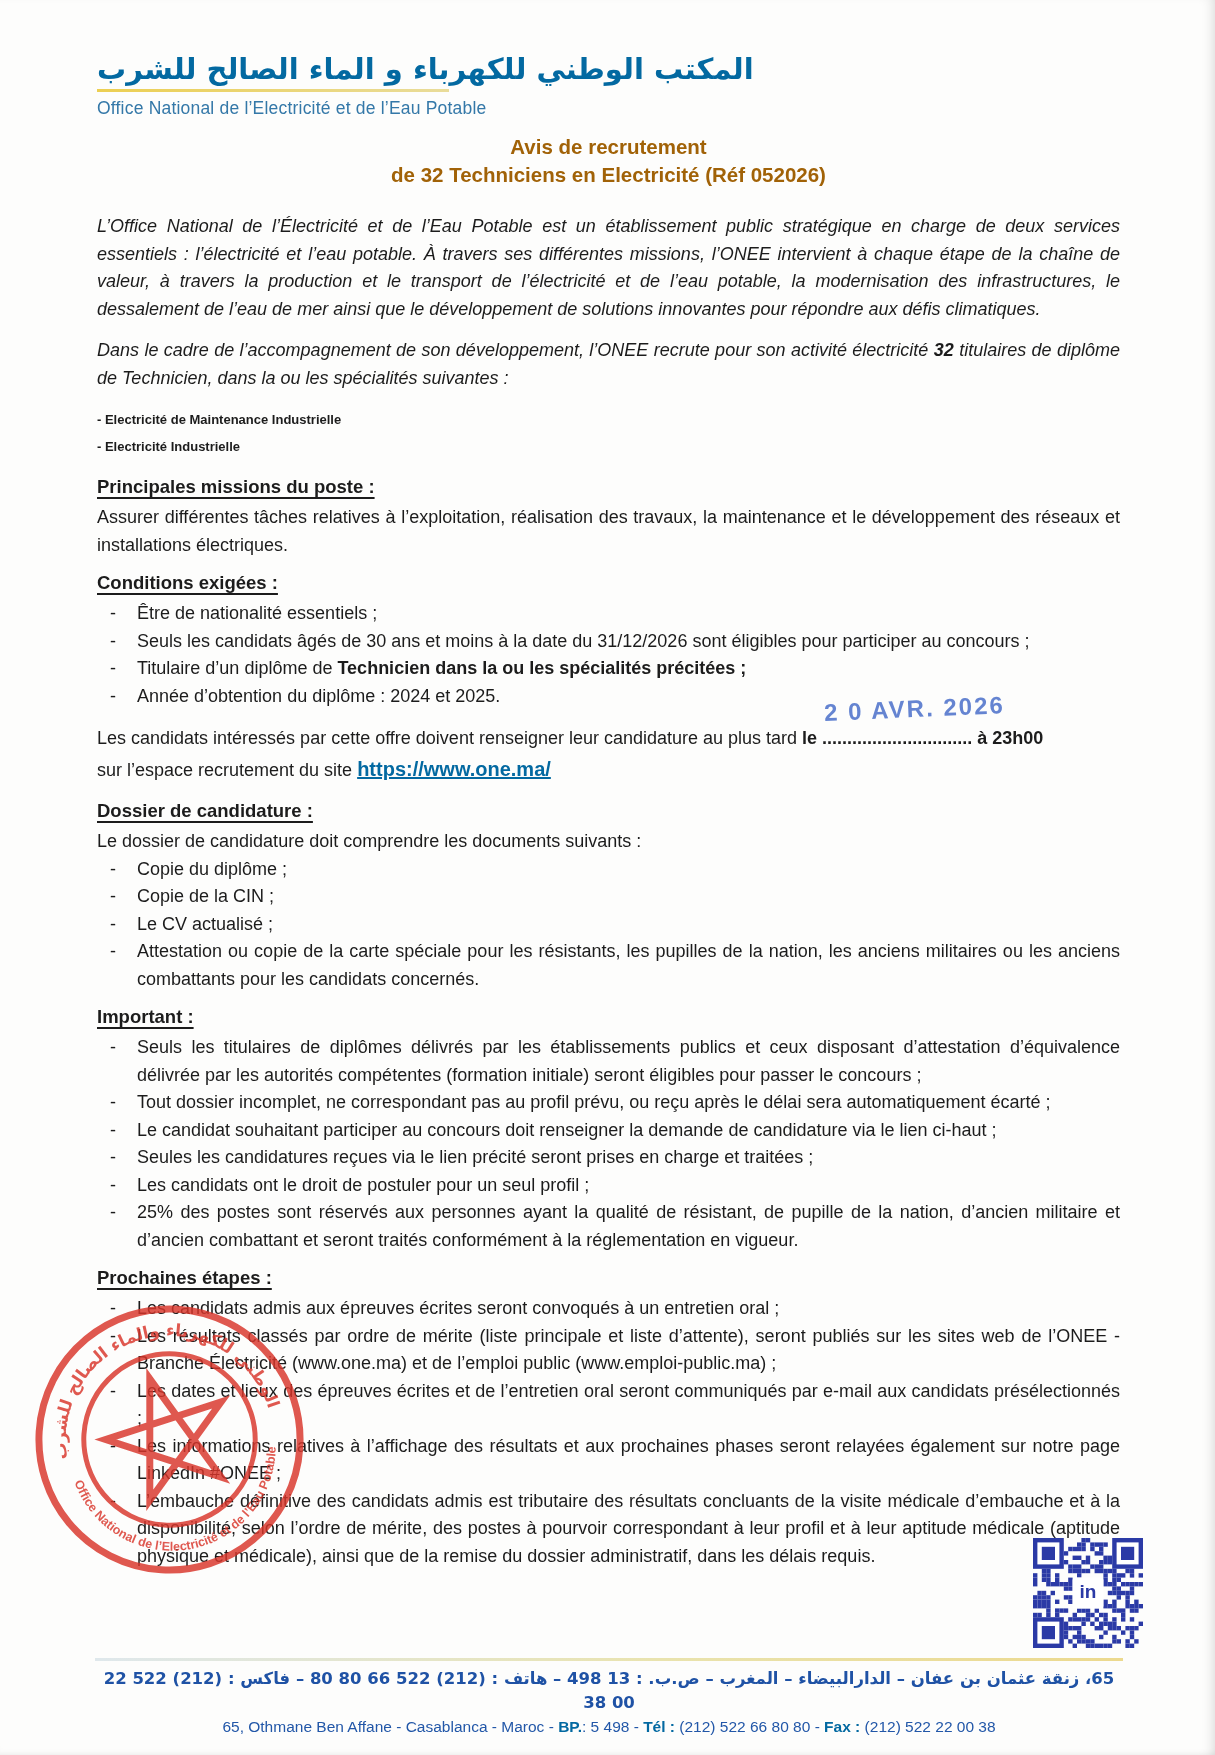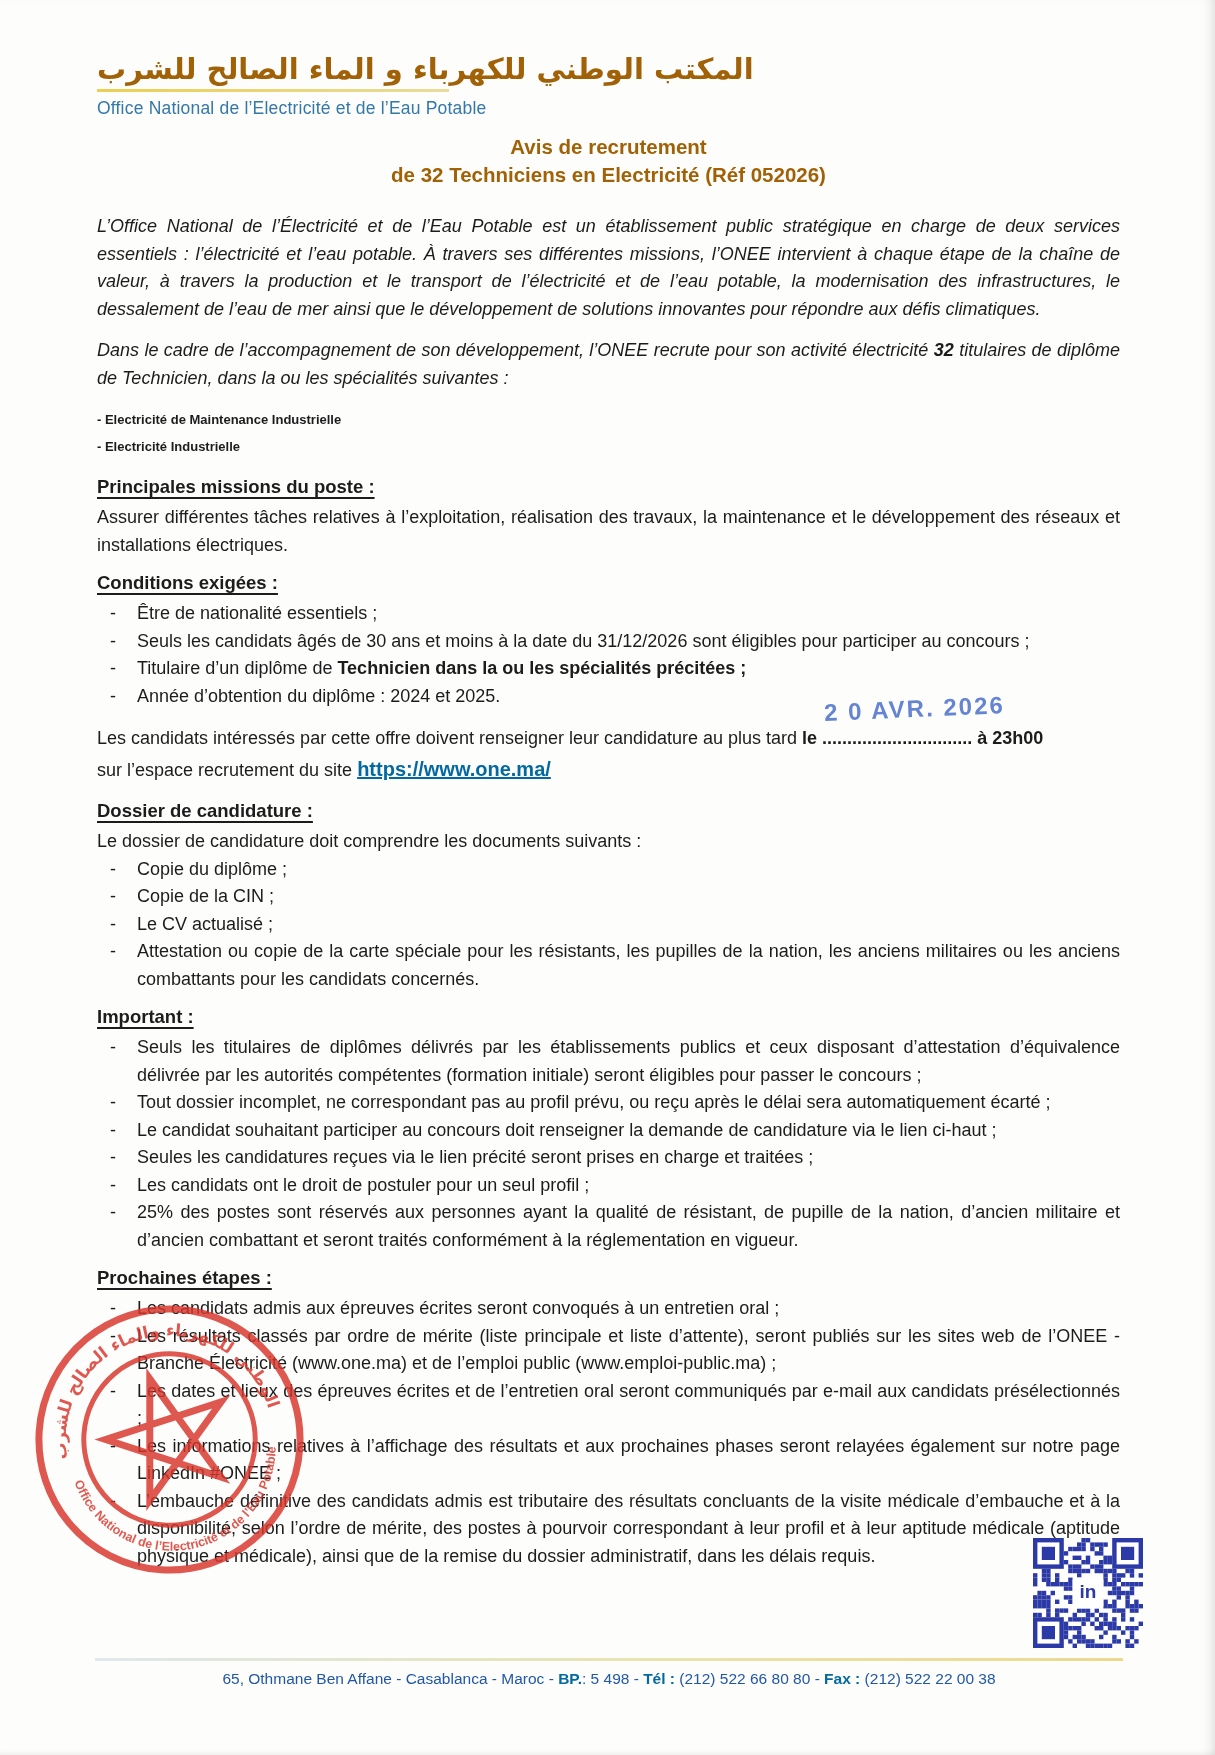--- a/index.html
+++ b/index.html
@@ -7,21 +7,21 @@
     position:relative; width:1215px; height:1755px; margin:0 auto;
     background:#fdfdfc; overflow:hidden;
     font-family:"Liberation Sans","DejaVu Sans",sans-serif;
     color:#1c1c1c;
     box-shadow: inset -10px 0 14px -10px rgba(0,0,0,.18), inset 0 -6px 10px -8px rgba(0,0,0,.12);
   }
   .content { position:absolute; left:97px; top:52px; width:1023px; }
 
   
   .hdr { margin-bottom:12px; }
-  .arabic-logo { font-family:"DejaVu Sans",sans-serif; font-size:29px; font-weight:bold; color:#a16207; line-height:34px; }
+  .arabic-logo { font-family:"DejaVu Sans",sans-serif; font-size:29px; font-weight:bold; color:#0369a1; line-height:34px; }
   .gold-rule { width:352px; height:3px; background:linear-gradient(90deg,#eccf52,#e9dc9a); margin:3px 0 6px 0; }
   .office-caption { font-size:17.5px; color:#3478a8; letter-spacing:.2px; }
 
   .doc-title { text-align:center; color:#a16207; font-weight:bold; font-size:20.5px; line-height:28px; margin:14px 0 24px 0; }
 
   p, .li { font-size:18px; line-height:27.5px; text-align:justify; margin:0 0 14px 0; }
   .italic { font-style:italic; }
   .nogap { margin-bottom:0; }
   .sec { margin-bottom:13px; }
   .sec-h { font-size:18.5px; font-weight:bold; text-decoration:underline; text-decoration-thickness:2px; text-underline-offset:4px; margin:0 5px 6px 0; display:inline-block; }
@@ -362,15 +362,16 @@
         <rect x="0" y="79.2" width="30.800000000000004" height="30.800000000000004" fill="#2b3aa6"></rect>
         <rect x="4.4" y="83.60000000000001" width="22" height="22" fill="#ffffff"></rect>
         <rect x="8.8" y="88" width="13.200000000000001" height="13.200000000000001" fill="#2b3aa6"></rect>
         <rect x="39.6" y="39.6" width="30.800000000000004" height="30.800000000000004" fill="#ffffff" rx="3"></rect>
         <text x="55" y="60" text-anchor="middle" font-family="Liberation Sans, sans-serif" font-size="19" font-weight="bold" fill="#2b3aa6">in</text>
       </svg>
   </div>
 
   <div class="footer">
     <div class="footer-rule"></div>
+    <div class="footer-ar">65، زنقة عثمان بن عفان – الدارالبيضاء – المغرب – ص.ب. : 13 498 – هاتف : (212) 522 66 80 80 – فاكس : (212) 522 22 00 38</div>
     <div class="footer-fr"><span>65, Othmane Ben Affane - Casablanca - Maroc - </span><b>BP.</b><span>: 5 498 - </span><b>Tél :</b><span> (212) 522 66 80 80 - </span><b>Fax :</b><span> (212) 522 22 00 38</span></div>
   </div>
 </div>
 
 </body></html>

